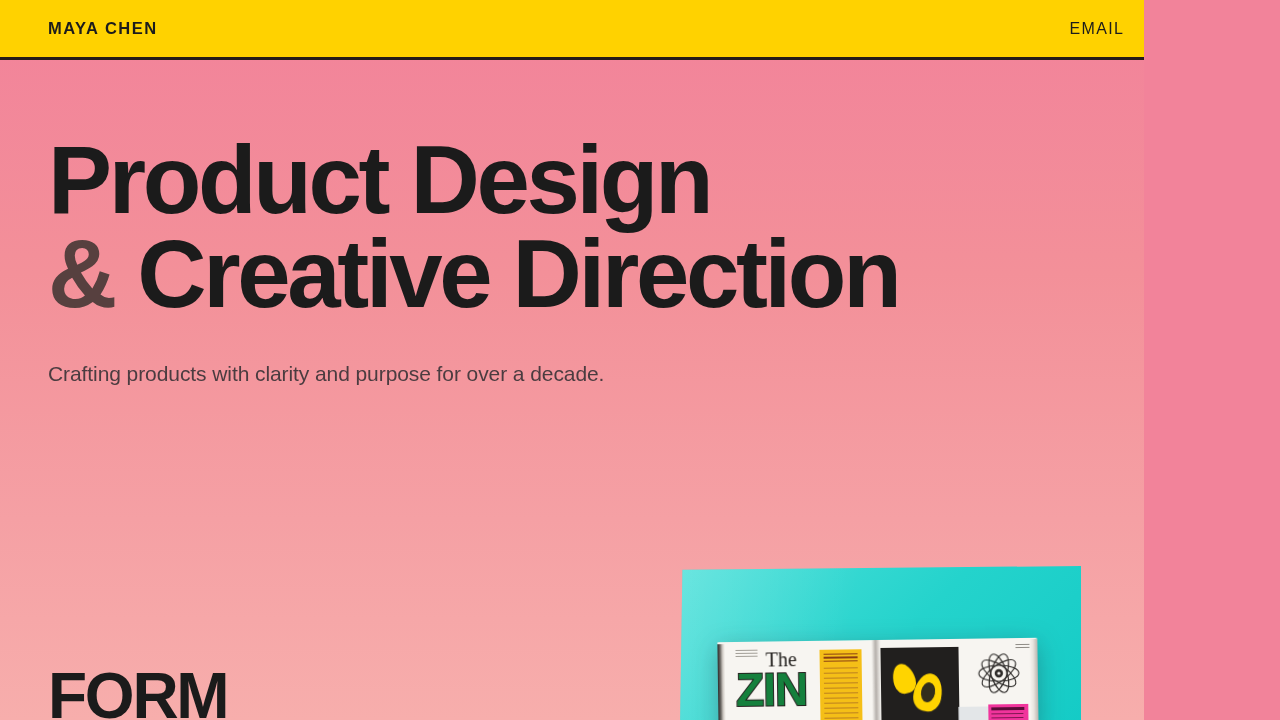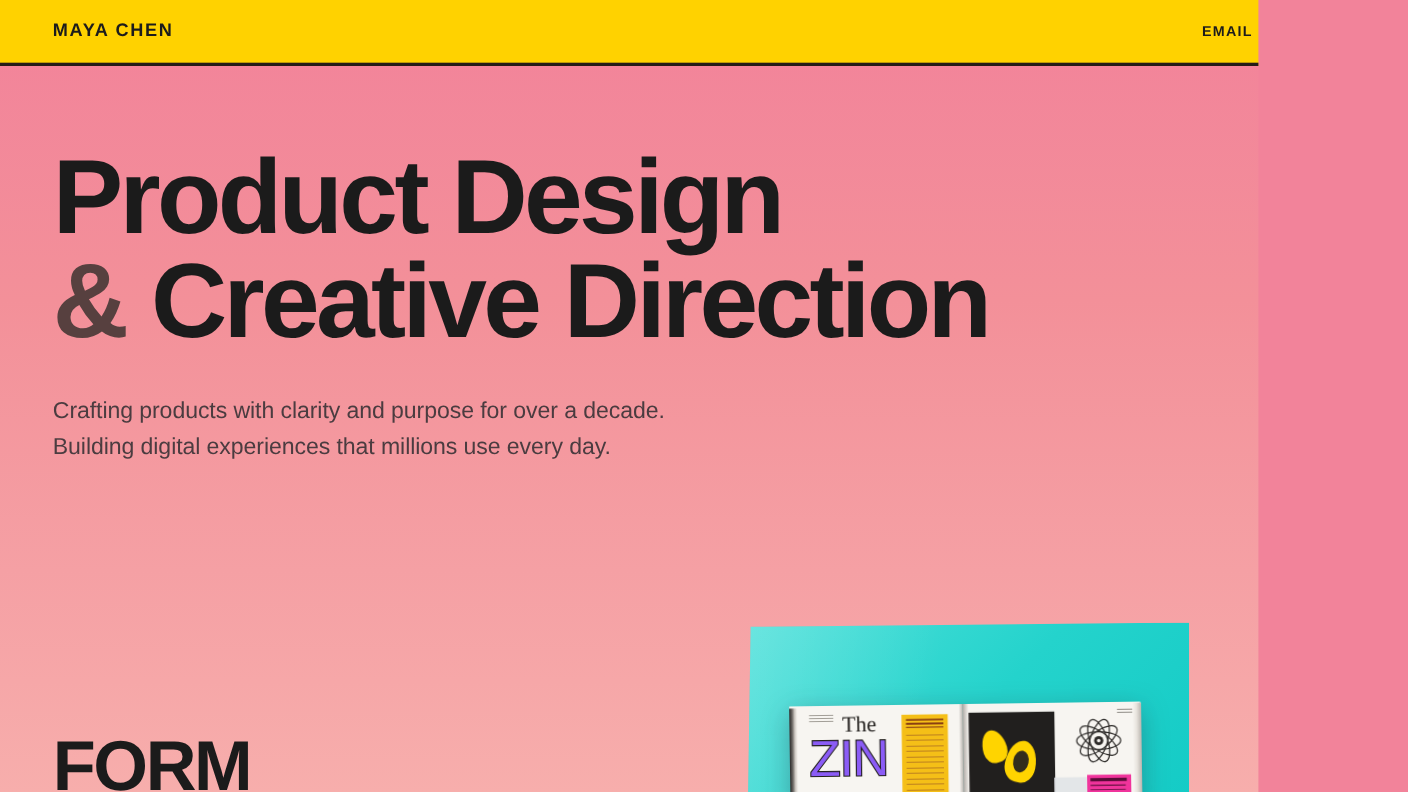--- a/index.html
+++ b/index.html
@@ -32,22 +32,22 @@
   }
   .logo {
     font-size:16.5px;
     font-weight:bold;
     letter-spacing:0.09em;
     color:#1c1c1c;
     white-space:nowrap;
   }
   .nav { display:flex; align-items:center; gap:31px; }
   .nav-link {
-    font-size:13px;
-    font-weight:bold;
+    font-size:16px;
+    font-weight:normal;
     letter-spacing:0.085em;
     color:#1c1c1c;
     text-decoration:none;
     white-space:nowrap;
     cursor:pointer;
   }
 
   
   .hero {
     position:absolute;
@@ -155,23 +155,23 @@
   }
   .zine-the {
     position:absolute; left:48px; top:8px;
     font-family:"Liberation Serif", serif;
     font-size:20px; line-height:1;
     color:#23201e;
   }
   .zine-word {
     position:absolute; left:18px; top:30px;
     font-size:46px; line-height:0.8;
-    font-weight:normal;
+    font-weight:bold;
     letter-spacing:-0.02em;
-    color:#8b5cf6;
+    color:#15803d;
     -webkit-text-stroke:2px #23201e;
     paint-order:stroke fill;
   }
   .yellow-col {
     position:absolute; right:14px; top:9px;
     width:42px; height:78px;
     background:#f5bf17;
   }
   .yellow-col .ytitle {
     position:absolute; left:4px; top:4px; right:4px; height:8px;
@@ -257,21 +257,20 @@
     </nav>
   </header>
 
   <section class="hero">
     <h1 class="hero-title">
       <span class="line">Product Design</span>
       <span class="line"><span class="amp">&amp;</span> <span>Creative Direction</span></span>
     </h1>
     <p class="hero-sub">
       <span class="sline">Crafting products with clarity and purpose for over a decade.</span>
-      <span class="sline">Building digital experiences that millions use every day.</span>
     </p>
   </section>
 
   <h2 class="section-heading">FORM</h2>
 
   <figure class="artwork">
     <div class="teal-sheet"></div>
 
     <div class="magazine">
 

